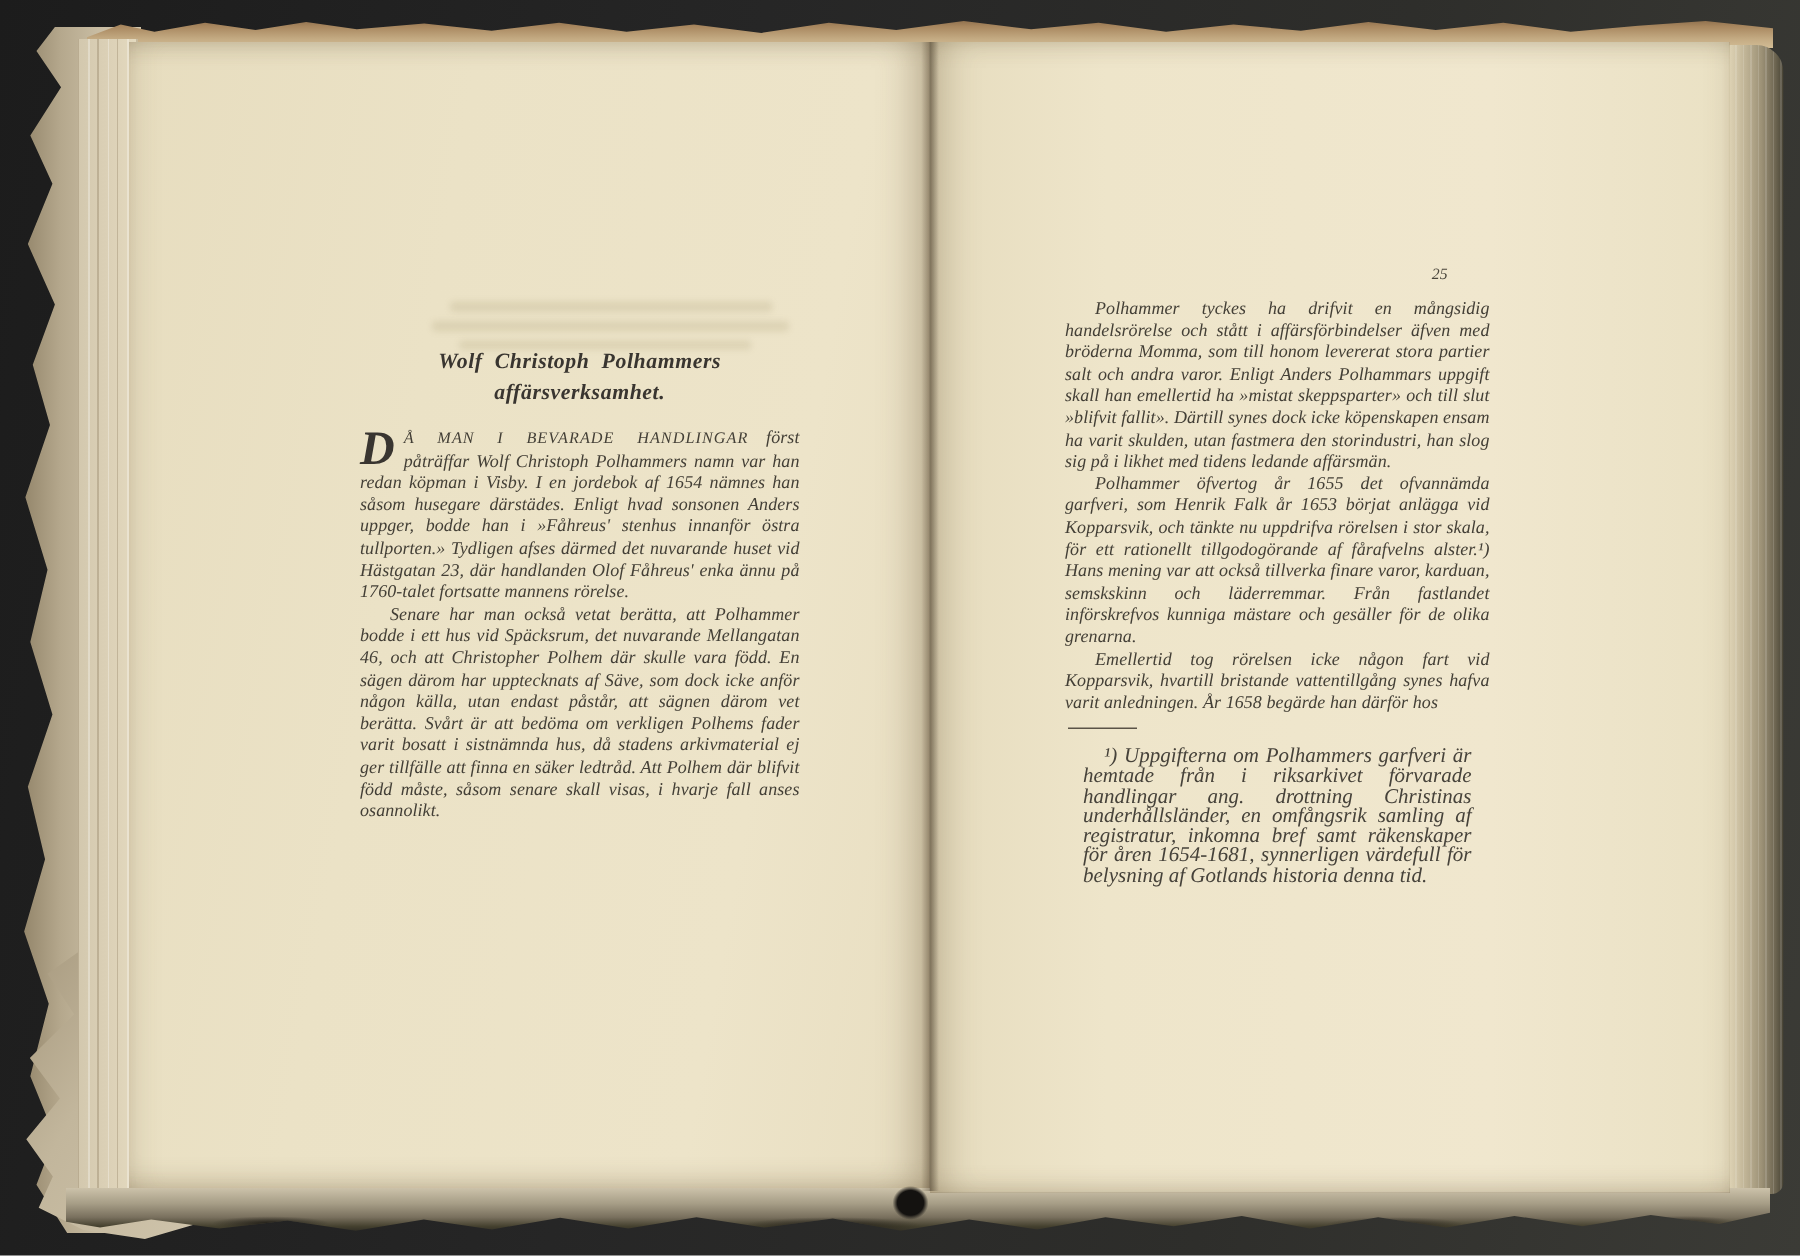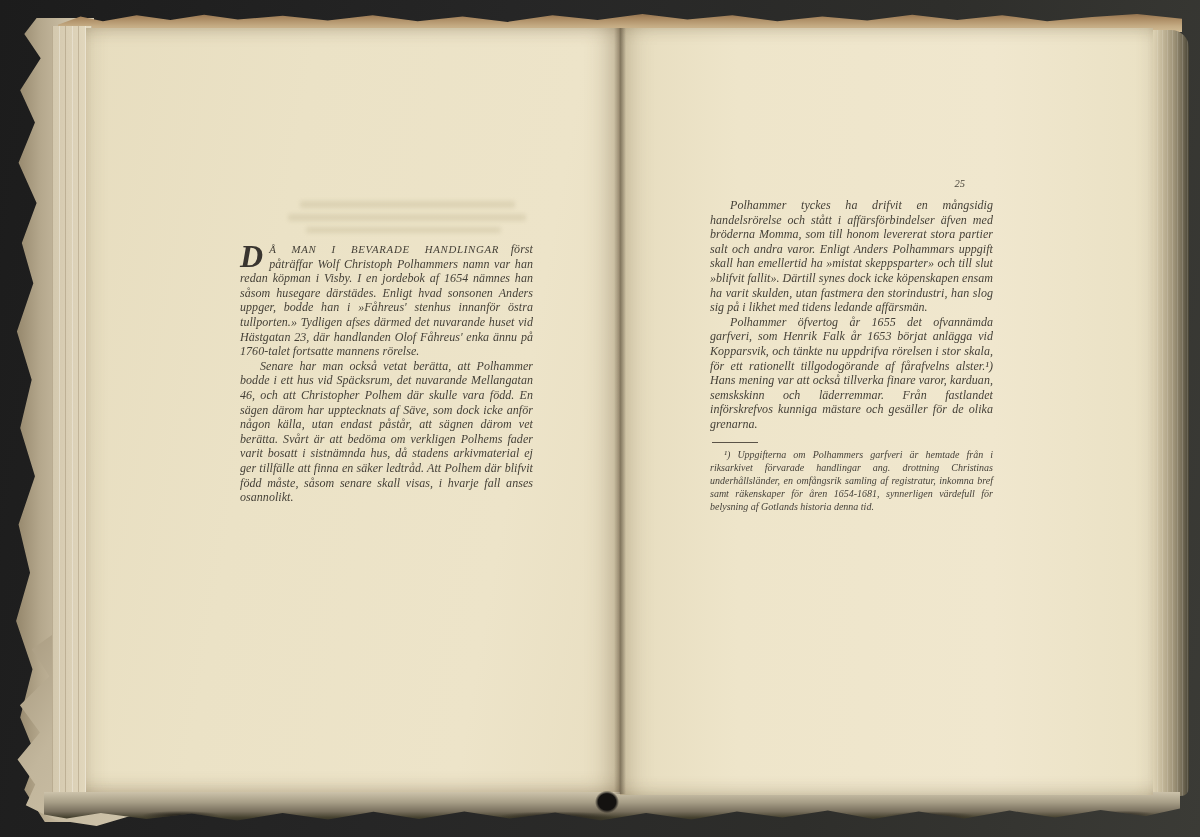--- a/index.html
+++ b/index.html
@@ -96,21 +96,21 @@
   .leadcaps{font-size:10.8px;letter-spacing:0.7px;word-spacing:3px;margin-top:24px;}
   .first-par{margin-top:11px;}
   .pagenum{
     text-align:right;padding-right:28px;font-size:10.5px;color:#4a463c;
     margin:0 0 9px 0;
   }
   .footnote-rule{
     width:46px;height:1px;background:#5a5347;margin:10px 0 5px 2px;border:none;
   }
   .footnote{
-    margin:0;font-size:10px;line-height:13.2px;text-align:justify;
+    margin:12px;font-size:14px;line-height:13.2px;text-align:justify;
     text-indent:14px;color:#46423a;
   }
 </style>
 </head>
 <body>
 
 <div class="abs top-edge"></div>
 <div class="abs deckle-left"></div>
 <div class="abs deckle-bottom-left"></div>
 <div class="abs stack-left"></div>
@@ -120,24 +120,29 @@
 <div class="abs gutter"></div>
 <div class="abs right-band"></div>
 <div class="abs bottom-band"></div>
 <div class="abs spine-notch"></div>
 
 <div class="abs ghost" style="left:300px;top:201px;width:215px;height:7px;"></div>
 <div class="abs ghost" style="left:288px;top:214px;width:238px;height:7px;"></div>
 <div class="abs ghost" style="left:306px;top:227px;width:195px;height:6px;"></div>
 
 <div class="abs text-block" style="left:240px;top:231px;width:293px;">
+  <h2 class="heading">
+    <span>Wolf Christoph Polhammers</span><br>
+    <span>affärsverksamhet.</span>
+  </h2>
   <p class="body-par first-par"><span class="dropcap">D</span><span class="leadcaps">Å MAN I BEVARADE HANDLINGAR</span>
     <span>först påträffar Wolf Christoph Polhammers namn var han redan köpman i Visby.  I en jordebok af 1654 nämnes han såsom husegare därstädes.  Enligt hvad sonsonen Anders uppger, bodde han i »Fåhreus' stenhus innanför östra tullporten.»  Tydligen afses därmed det nuvarande huset vid Hästgatan 23, där handlanden Olof Fåhreus' enka ännu på 1760-talet fortsatte mannens rörelse.</span></p>
   <p class="body-par indent">Senare har man också vetat berätta, att Polhammer bodde i ett hus vid Späcksrum, det nuvarande Mellangatan 46, och att Christopher Polhem där skulle vara född.  En sägen därom har upptecknats af Säve, som dock icke anför någon källa, utan endast påstår, att sägnen därom vet berätta.  Svårt är att bedöma om verkligen Polhems fader varit bosatt i sistnämnda hus, då stadens arkivmaterial ej ger tillfälle att finna en säker ledtråd.  Att Polhem där blifvit född måste, såsom senare skall visas, i hvarje fall anses osannolikt.</p>
 </div>
 
 <div class="abs text-block" style="left:710px;top:178px;width:283px;">
   <p class="pagenum">25</p>
   <p class="body-par indent">Polhammer tyckes ha drifvit en mångsidig handelsrörelse och stått i affärsförbindelser äfven med bröderna Momma, som till honom levererat stora partier salt och andra varor.  Enligt Anders Polhammars uppgift skall han emellertid ha »mistat skeppsparter» och till slut »blifvit fallit».  Därtill synes dock icke köpenskapen ensam ha varit skulden, utan fastmera den storindustri, han slog sig på i likhet med tidens ledande affärsmän.</p>
   <p class="body-par indent">Polhammer öfvertog år 1655 det ofvannämda garfveri, som Henrik Falk år 1653 börjat anlägga vid Kopparsvik, och tänkte nu uppdrifva rörelsen i stor skala, för ett rationellt tillgodogörande af fårafvelns alster.¹)  Hans mening var att också tillverka finare varor, karduan, semskskinn och läderremmar.  Från fastlandet införskrefvos kunniga mästare och gesäller för de olika grenarna.</p>
+  <p class="body-par indent">Emellertid tog rörelsen icke någon fart vid Kopparsvik, hvartill bristande vattentillgång synes hafva varit anledningen.  År 1658 begärde han därför hos</p>
   <hr class="footnote-rule">
   <p class="footnote">¹) Uppgifterna om Polhammers garfveri är hemtade från i riksarkivet förvarade handlingar ang. drottning Christinas underhållsländer, en omfångsrik samling af registratur, inkomna bref samt räkenskaper för åren 1654-1681, synnerligen värdefull för belysning af Gotlands historia denna tid.</p>
 </div>
 
 </body></html>

